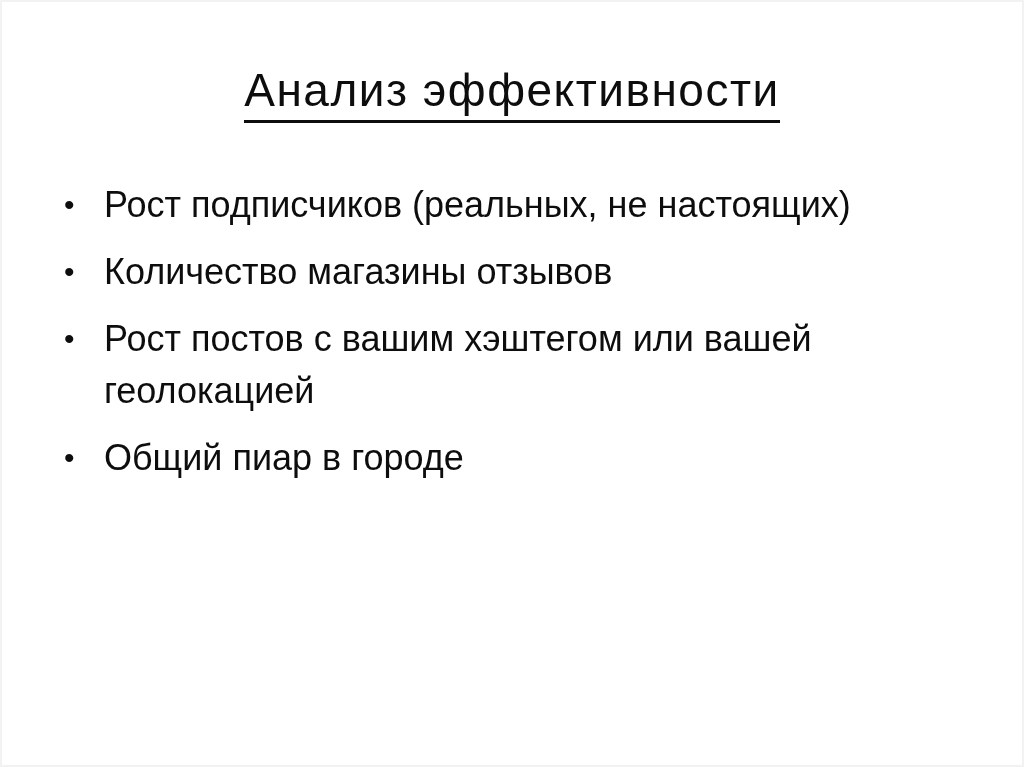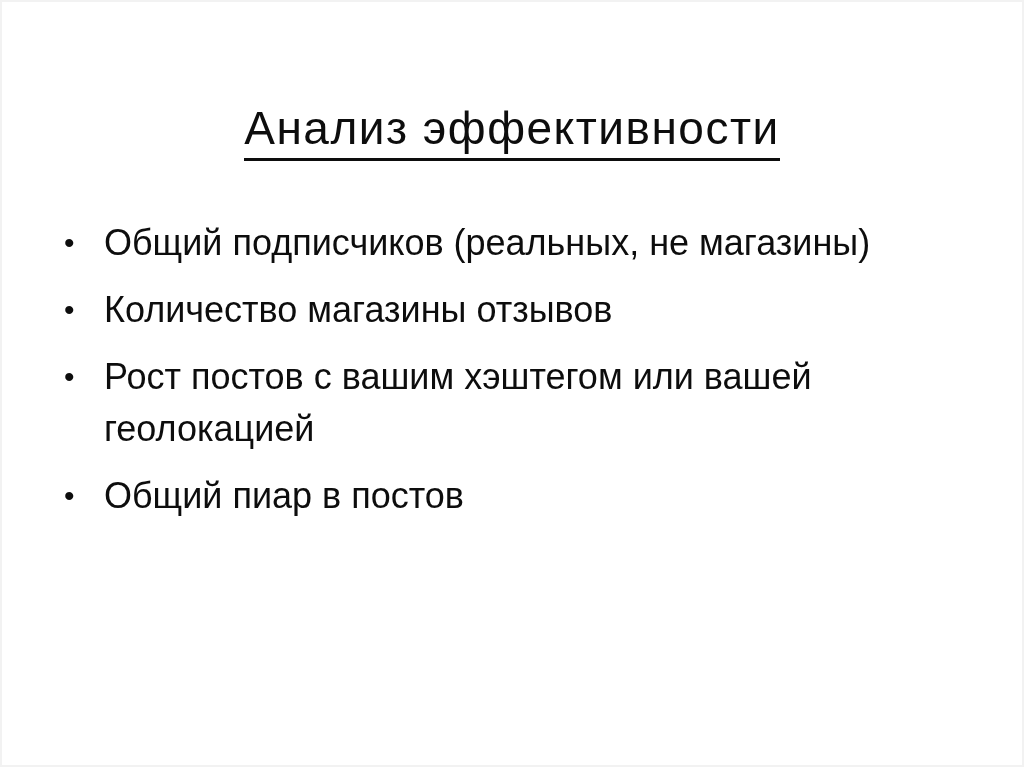--- a/index.html
+++ b/index.html
@@ -17,21 +17,21 @@
   }
   .slide {
     position: absolute;
     inset: 0;
     background: #ffffff;
     border: 2px solid #f2f2f2;
     box-sizing: border-box;
   }
   .title-wrap {
     text-align: center;
-    margin-top: 100px;
+    margin-top: 62px;
   }
   .slide-title {
     display: inline-block;
     font-size: 46px;
     font-weight: 400;
     letter-spacing: 1.5px;
     color: #0d0d0d;
     border-bottom: 3px solid #0d0d0d;
     padding-bottom: 3px;
     line-height: 1.15;
@@ -65,30 +65,30 @@
 <div class="stage">
   <div class="slide">
 
     <div class="title-wrap">
       <span class="slide-title">Анализ эффективности</span>
     </div>
 
     <ul class="bullet-list">
       <li class="bullet-item">
         <span class="bullet-marker">•</span>
-        <span class="bullet-text">Общий подписчиков (реальных, не магазины)</span>
+        <span class="bullet-text">Рост подписчиков (реальных, не настоящих)</span>
       </li>
       <li class="bullet-item">
         <span class="bullet-marker">•</span>
         <span class="bullet-text">Количество магазины отзывов</span>
       </li>
       <li class="bullet-item">
         <span class="bullet-marker">•</span>
         <span class="bullet-text">Рост постов с вашим хэштегом или вашей геолокацией</span>
       </li>
       <li class="bullet-item">
         <span class="bullet-marker">•</span>
-        <span class="bullet-text">Общий пиар в постов</span>
+        <span class="bullet-text">Общий пиар в городе</span>
       </li>
     </ul>
 
   </div>
 </div>
 
 </body></html>

